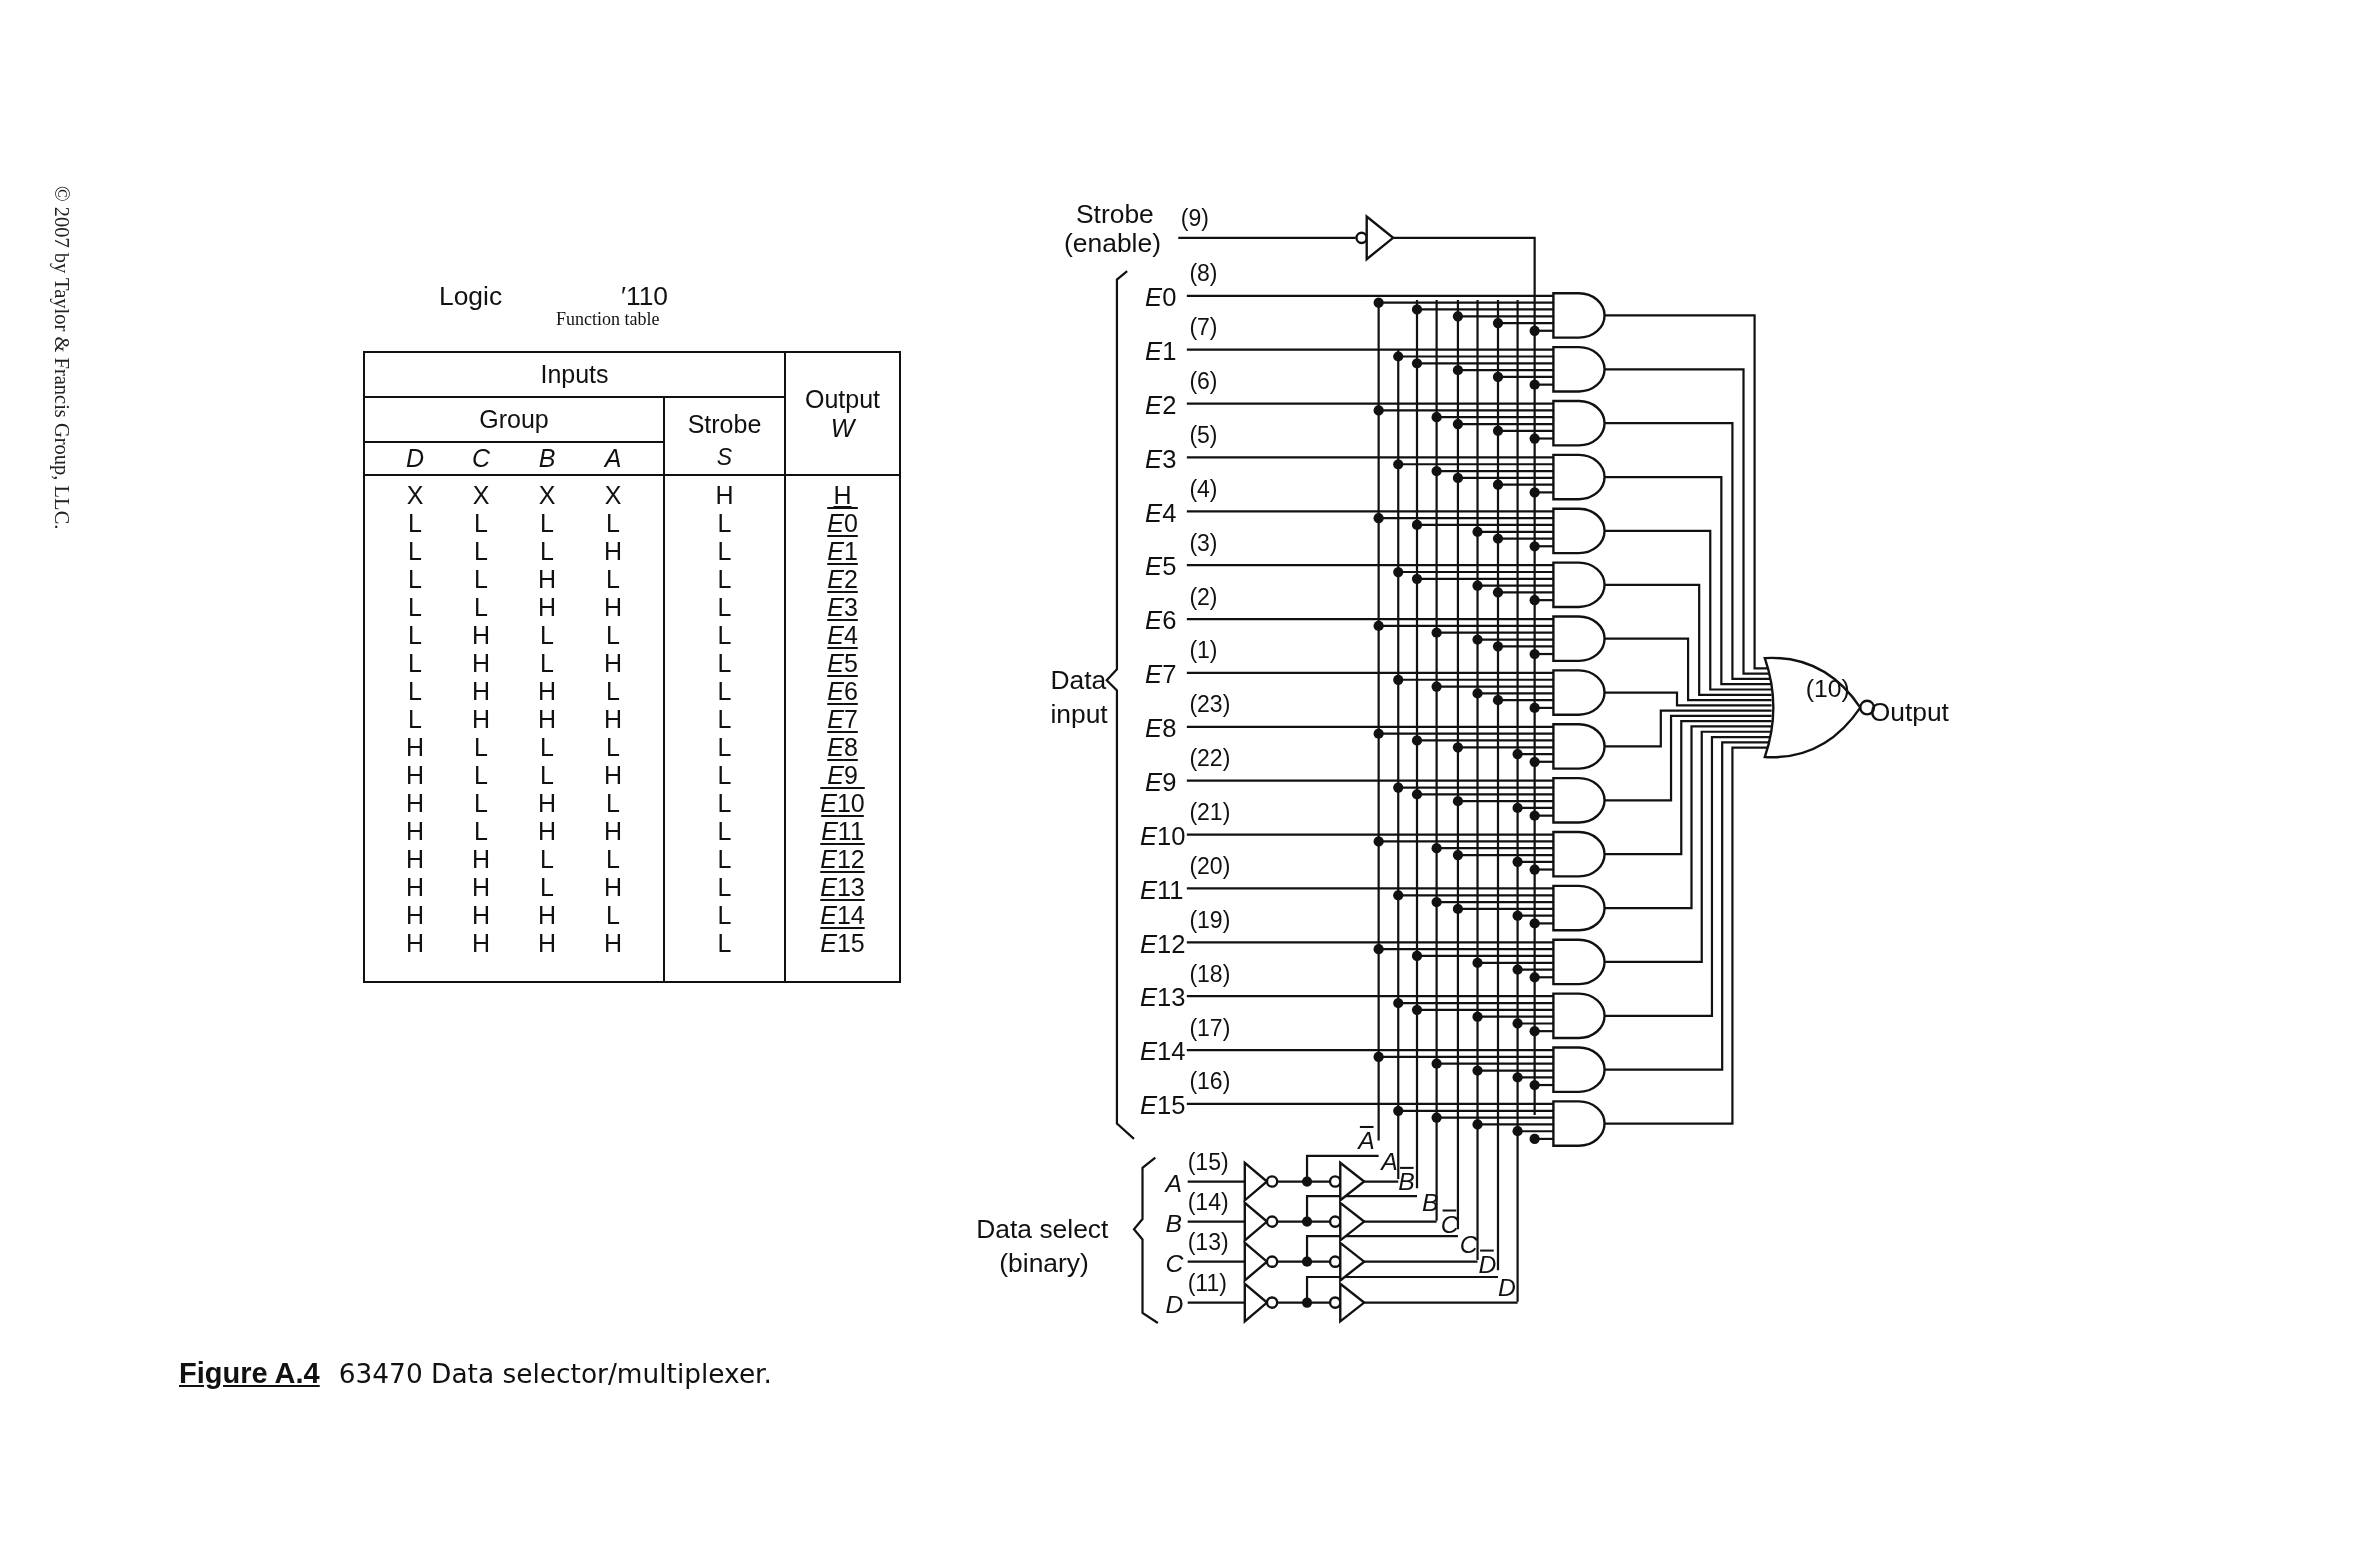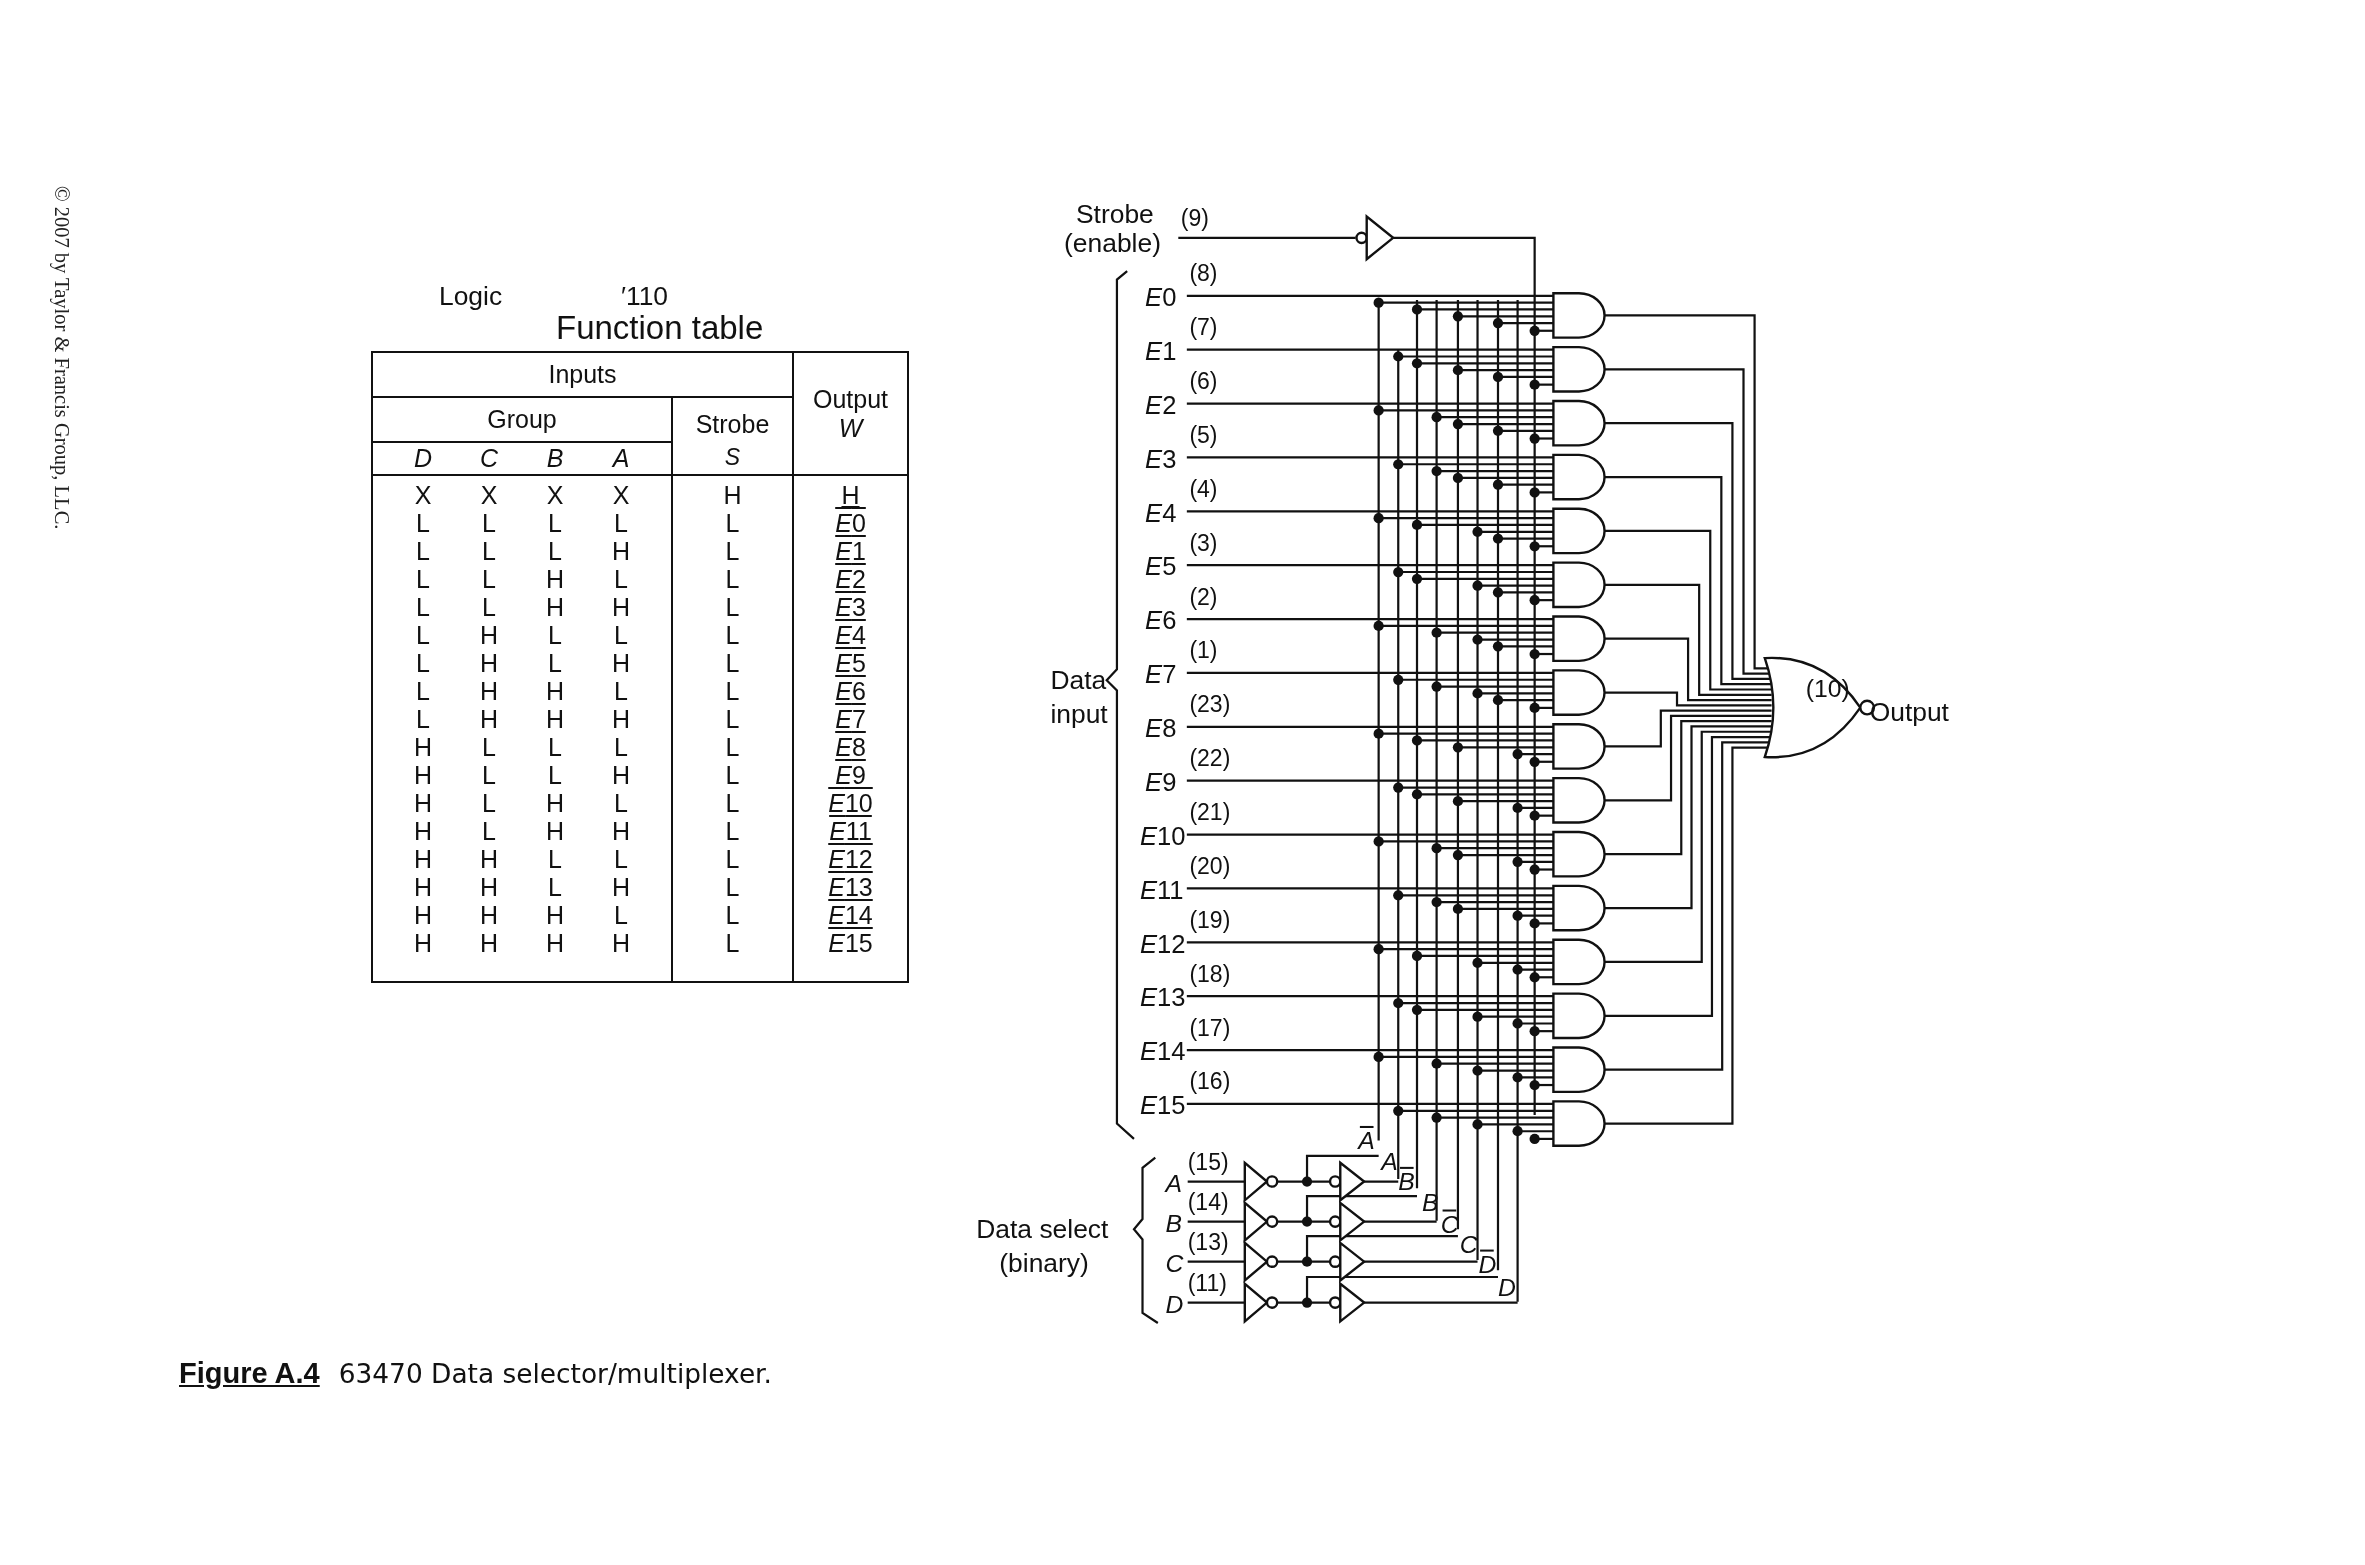--- a/index.html
+++ b/index.html
@@ -3,22 +3,22 @@
 <meta charset="utf-8">
 <style>
   html, body { margin: 0; padding: 0; background: #ffffff; }
   body { width: 2366px; height: 1566px; position: relative; overflow: hidden;
          font-family: "Liberation Sans", sans-serif; color: #111; }
   .copyright { position: absolute; left: 49px; top: 186px; transform-origin: left top;
                transform: rotate(90deg) translate(0, -24px);
                font-family: "Liberation Serif", serif; font-size: 20.5px; white-space: nowrap; color: #222; }
   .logic-label { position: absolute; left: 399px; top: 281px; font-size: 26.4px; margin-left: 40px; }
   .part-label  { position: absolute; left: 621px; top: 281px; font-size: 26.4px; }
-  .ft-label    { position: absolute; left: 556px; top: 309px; font-size: 33px; }
-  table.ft { position: absolute; left: 371px; top: 351px; border-collapse: collapse;
+  .ft-label    { position: absolute; left: 556px; top: 309px; font-size: 18px; font-family: Liberation Serif, serif; }
+  table.ft { position: absolute; left: 363px; top: 351px; border-collapse: collapse;
              font-size: 25px; }
   table.ft td, table.ft th { border: 2.1px solid #111; padding: 0; font-weight: normal; text-align: center; }
   .ft .h-inputs { height: 43px; }
   .ft .h-select { height: 43px; }
   .ft .h-vars { height: 31px; font-style: italic; }
   .ft .col-sel { width: 298px; }
   .ft .col-strobe { width: 119px; }
   .ft .col-out { width: 113px; }
   .ft .body-cell { vertical-align: top; padding-top: 5.1px; padding-bottom: 24px; }
   .ft .row { height: 28px; line-height: 28px; }

